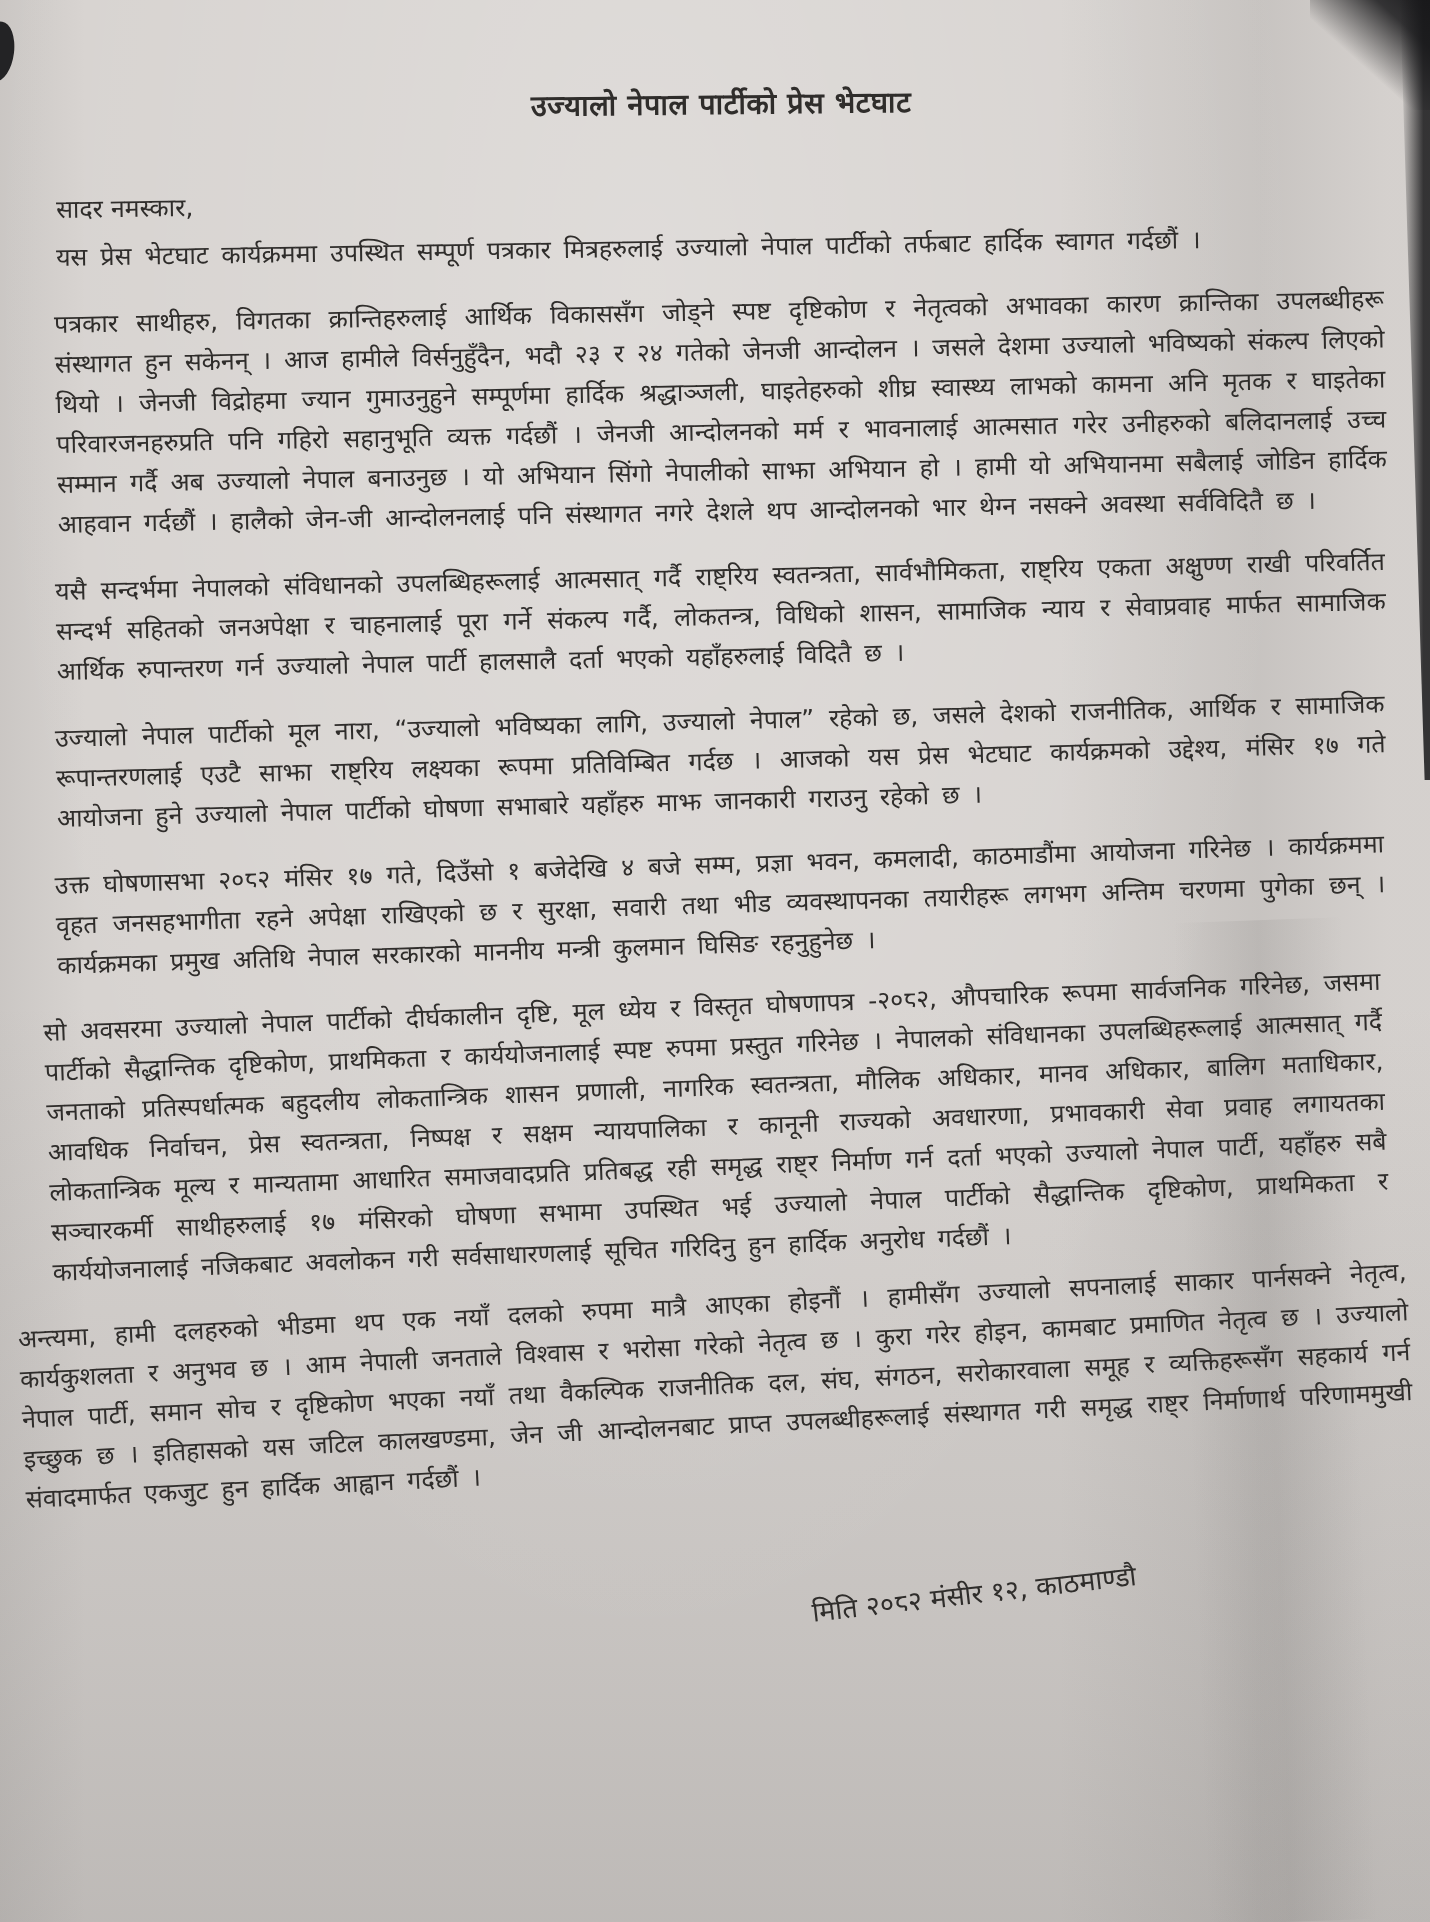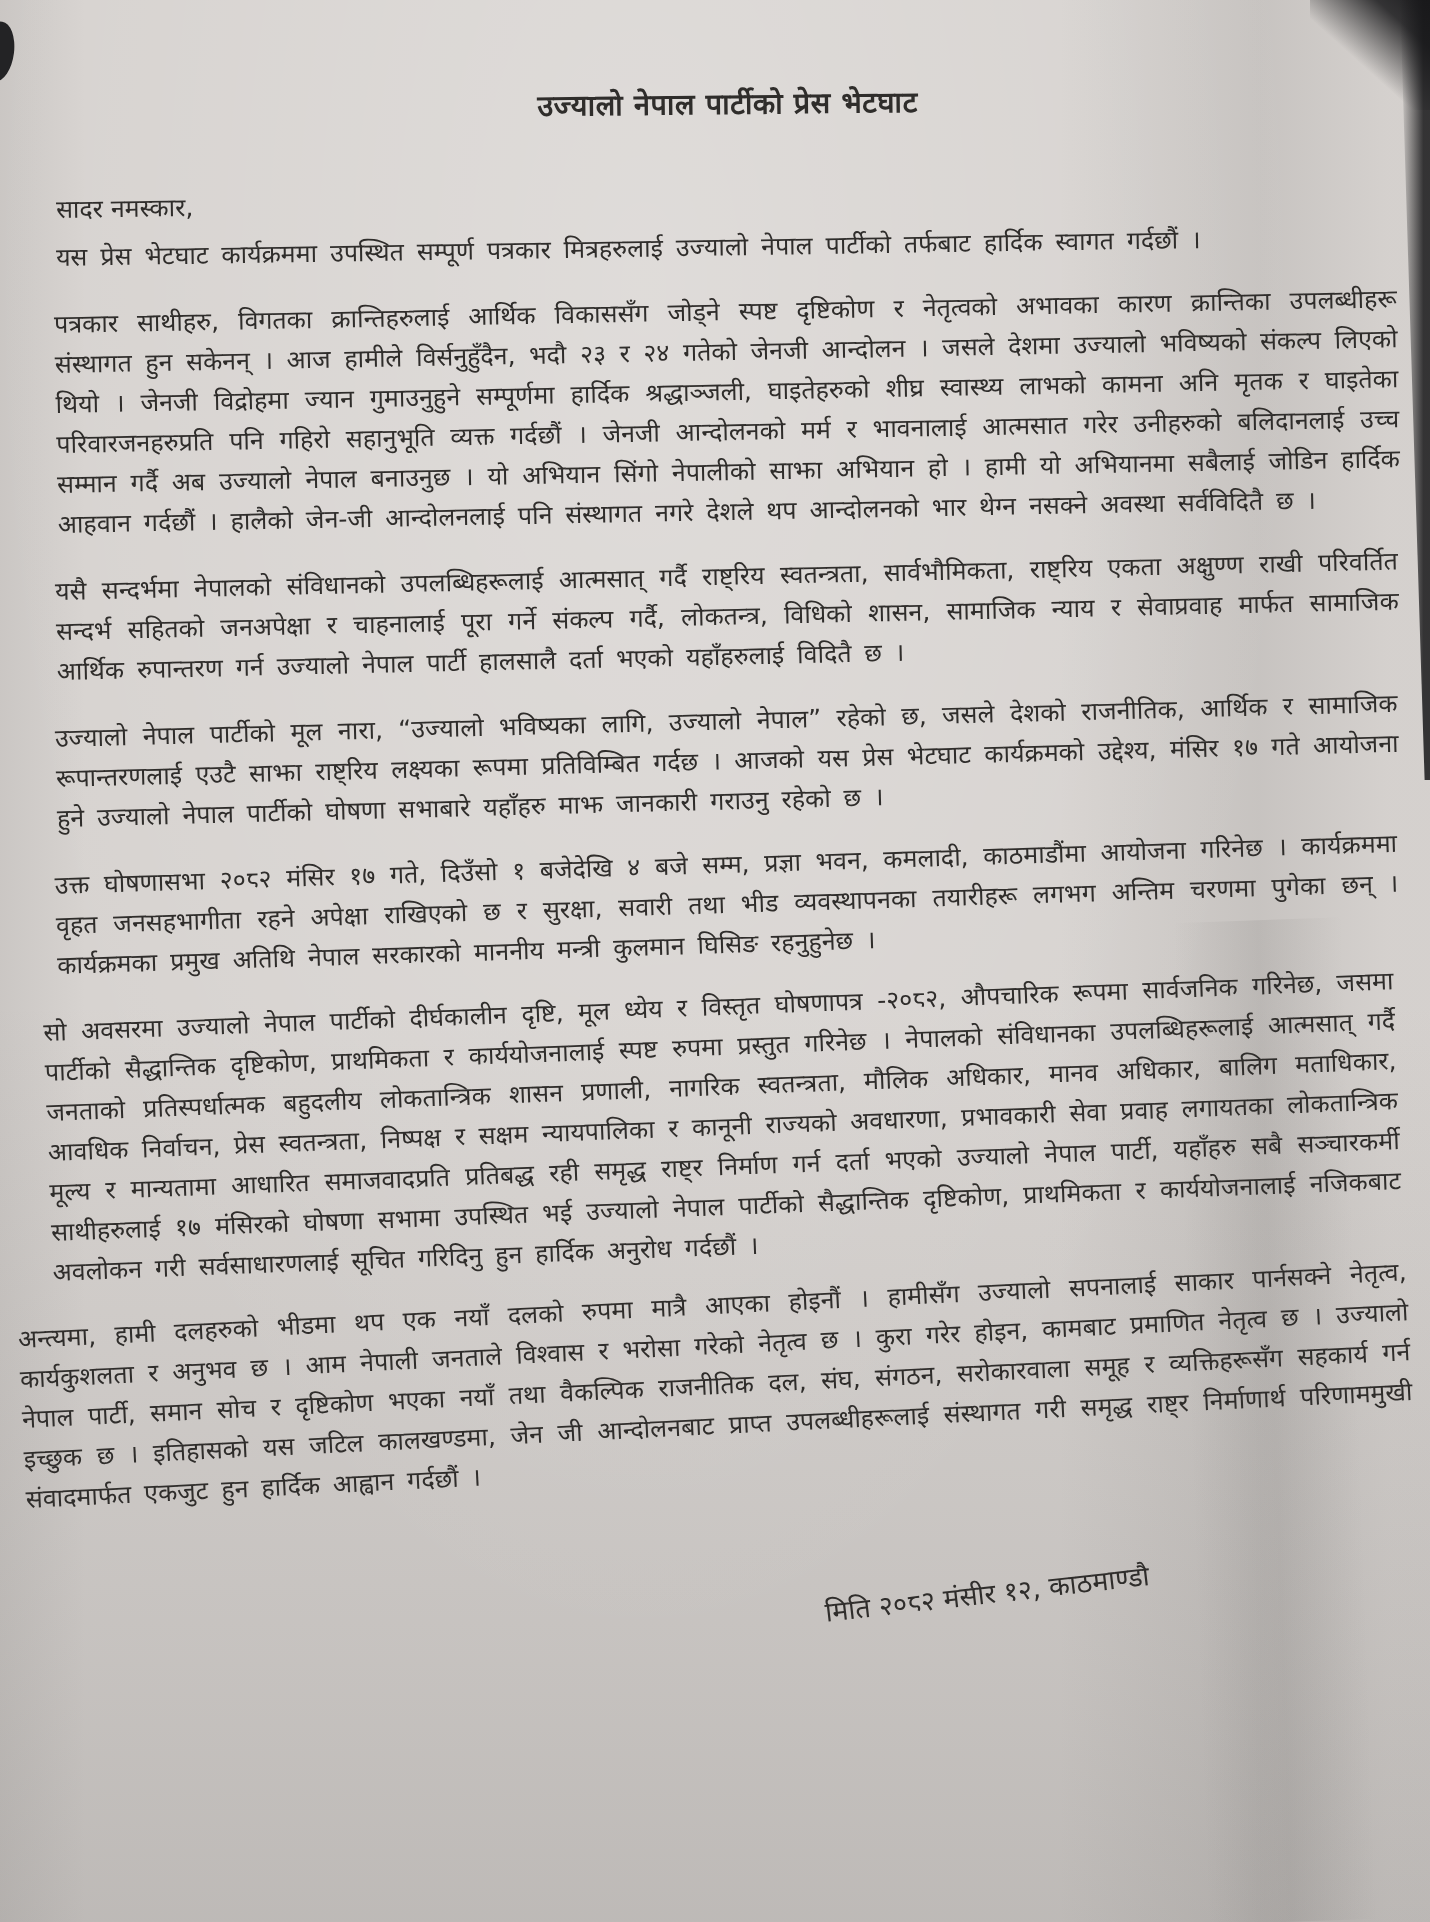--- a/index.html
+++ b/index.html
@@ -30,21 +30,21 @@
     background:linear-gradient(to right, rgba(24,24,26,0) 0%, rgba(24,24,26,0.85) 78%);
     clip-path:polygon(0 0,100% 0,100% 100%,82% 100%);
   }
   .fold-right{
     position:absolute;top:920px;right:70px;width:170px;height:1002px;
     background:linear-gradient(90deg, rgba(80,78,76,0) 0%, rgba(80,78,76,0.10) 50%, rgba(80,78,76,0) 100%);
     transform:rotate(-2deg);
   }
   .content{
     position:relative;
-    padding:90px 31px 0 56px;
+    padding:90px 44px 0 56px;
   }
   .title{
     font-size:29px;font-weight:bold;text-align:center;
     margin:0 0 62px 0;letter-spacing:0.5px;
     transform:rotate(-0.6deg);transform-origin:left center;
   }
   .salutation{
     font-size:25px;margin:0 0 13px 0;
     transform:rotate(-0.9deg);transform-origin:left center;
   }

